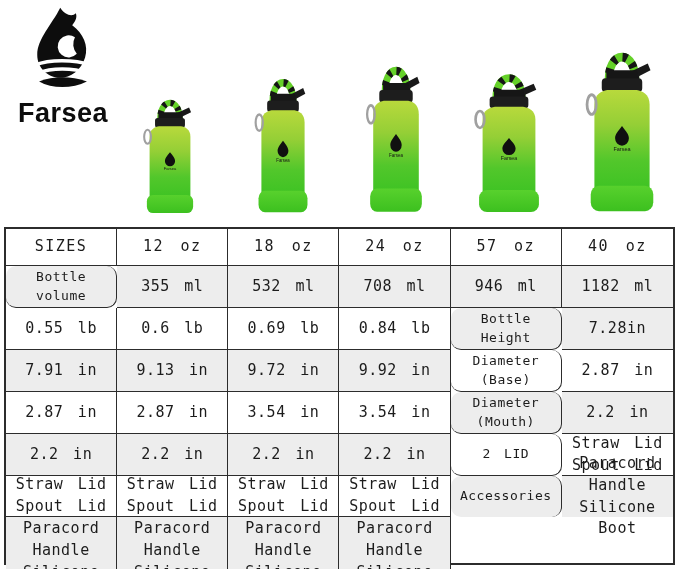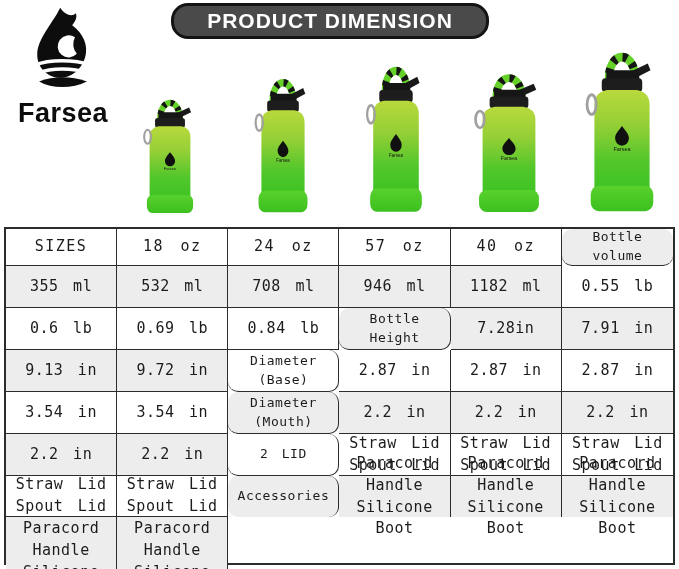--- a/index.html
+++ b/index.html
@@ -90,43 +90,41 @@
     <svg width="92" height="96" viewBox="0 0 100 104">
       <path d="M47,4 C52,12 60,14 64,10 C66,16 62,20 60,23 C72,32 78,45 74,58 C70,72 58,80 47,80 C33,80 22,69 22,55 C22,38 38,22 47,4 Z" fill="#0d0d0d"></path>
       <path d="M63,36 a12,12 0 1 0 2,18 a16,16 0 0 1 -2,-18 z" fill="#ffffff"></path>
       <path d="M20,66 C35,60 62,60 80,66" stroke="#ffffff" stroke-width="4" fill="none"></path>
       <path d="M22,75 C38,69 60,69 78,75" stroke="#ffffff" stroke-width="4" fill="none"></path>
       <path d="M24,84 C40,78 58,78 76,84 C60,92 38,92 24,84 Z" fill="#0d0d0d"></path>
     </svg>
     <div class="brand-name">Farsea</div>
   </div>
 
-  <div class="title-ribbon">
-    <span>PRODUCT DIMENSION</span>
-  </div>
 
   <svg class="bottle" style="left:136px;top:92px" width="68" height="126">
       <use href="#bottleArt"></use>
     </svg>
   <svg class="bottle" style="left:247px;top:70px" width="72" height="148">
       <use href="#bottleArt"></use>
     </svg>
   <svg class="bottle" style="left:358px;top:57px" width="76" height="161">
       <use href="#bottleArt"></use>
     </svg>
   <svg class="bottle" style="left:465px;top:65px" width="88" height="153">
       <use href="#bottleArt"></use>
     </svg>
   <svg class="bottle" style="left:576px;top:42px" width="92" height="176">
       <use href="#bottleArt"></use>
     </svg>
 
   <div class="spec-table">
 
     <div class="cell hdr">SIZES</div>
+    <div class="cell hdr">12 oz</div>
     <div class="cell hdr">18 oz</div>
     <div class="cell hdr">24 oz</div>
     <div class="cell hdr">57 oz</div>
     <div class="cell hdr">40 oz</div>
 
     <div class="cell gray rowlab">Bottle volume</div>
     <div class="cell gray">355 ml</div>
     <div class="cell gray">532 ml</div>
     <div class="cell gray">708 ml</div>
     <div class="cell gray">946 ml</div>
@@ -135,20 +133,21 @@
     <div class="cell">0.55 lb</div>
     <div class="cell">0.6 lb</div>
     <div class="cell">0.69 lb</div>
     <div class="cell">0.84 lb</div>
 
     <div class="cell gray rowlab">Bottle Height</div>
     <div class="cell gray">7.28in</div>
     <div class="cell gray">7.91 in</div>
     <div class="cell gray">9.13 in</div>
     <div class="cell gray">9.72 in</div>
+    <div class="cell gray">9.92 in</div>
 
     <div class="cell rowlab">Diameter
 (Base)</div>
     <div class="cell">2.87 in</div>
     <div class="cell">2.87 in</div>
     <div class="cell">2.87 in</div>
     <div class="cell">3.54 in</div>
     <div class="cell">3.54 in</div>
 
     <div class="cell gray rowlab">Diameter

